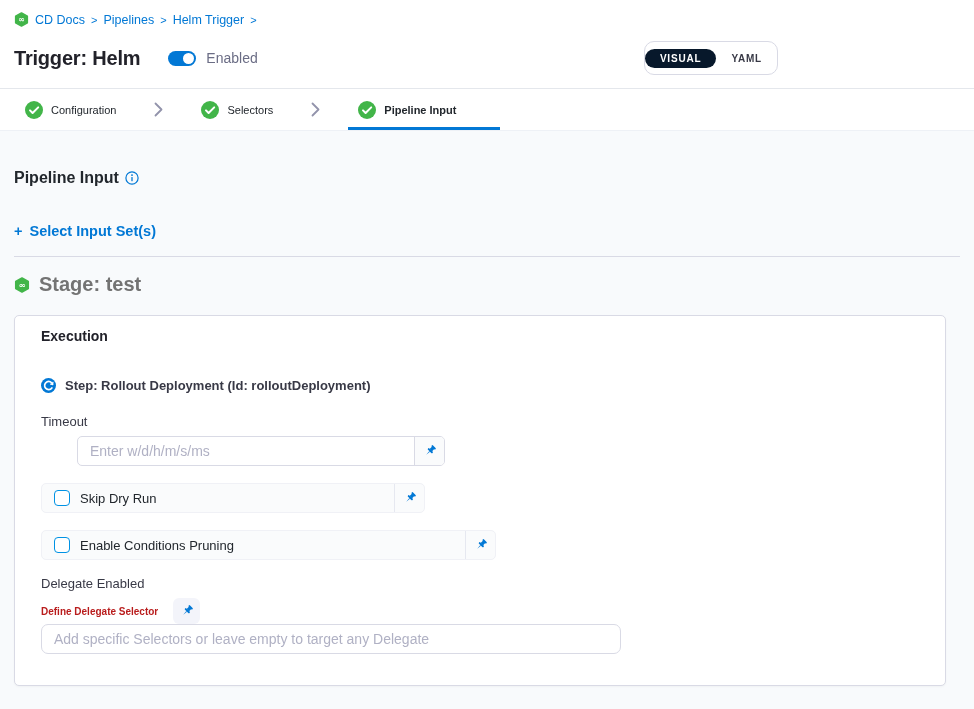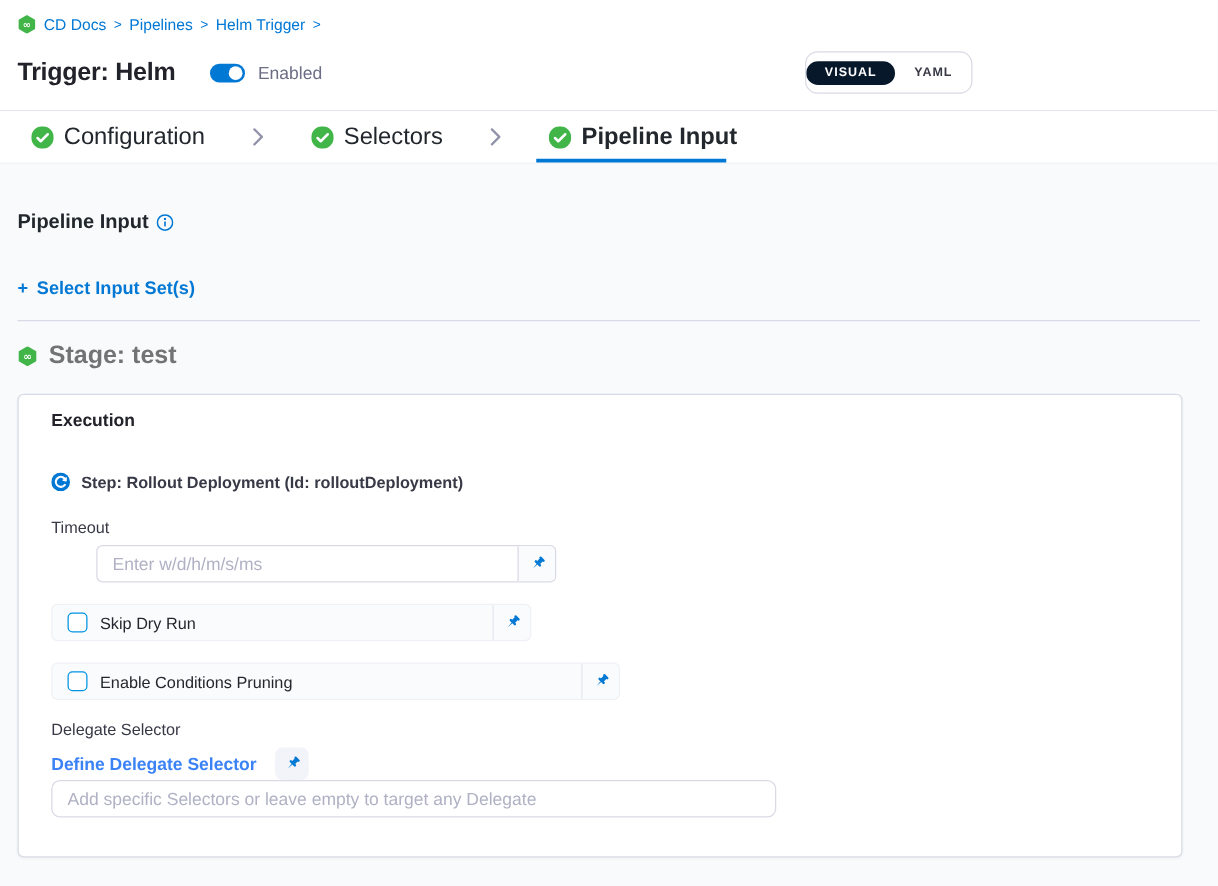--- a/index.html
+++ b/index.html
@@ -18,21 +18,21 @@
   .switch { width:28px; height:15px; border-radius:8px; background:#0278d5; position:relative; margin-left:28px; cursor:pointer; flex:none; }
   .switch .knob { position:absolute; top:2px; right:2px; width:11px; height:11px; border-radius:50%; background:#fff; }
   .switch-label { margin-left:10px; font-size:14px; color:#6b6d85; }
   .mode-toggle { margin-left:auto; margin-right:182px; display:flex; align-items:center; border:1px solid #d9dae5; border-radius:10px; background:#fff; height:34px; overflow:hidden; }
   .mode-seg { font-size:10px; font-weight:700; letter-spacing:0.8px; padding:0 15px; height:19px; display:flex; align-items:center; cursor:pointer; }
   .mode-seg.selected { background:#07182b; color:#fff; border-radius:10px; }
   .mode-seg.unselected { color:#383946; }
 
   .tabs { background:#fff; height:42px; display:flex; align-items:center; padding-left:25px; border-bottom:1px solid #eef1f6; }
   .tab { display:flex; align-items:center; gap:8px; height:100%; position:relative; cursor:pointer; }
-  .tab .label { font-size:19px; color:#22272d; }
+  .tab .label { font-size:11px; color:#22272d; }
   .tab.selected .label { font-weight:700; }
   .tab.selected::after { content:""; position:absolute; left:-10px; width:152px; bottom:0; height:3px; background:#0278d5; }
   .tab-sep { margin:0 38px; display:flex; align-items:center; }
 
   .content { padding:0 14px; }
   .section-heading { margin-top:38px; display:flex; align-items:center; gap:6px; }
   .section-heading h2 { font-size:16px; font-weight:700; color:#22272d; }
   .input-set-link { margin-top:36px; display:flex; align-items:center; gap:7px; color:#0278d5; font-size:14.5px; font-weight:700; cursor:pointer; width:fit-content; }
   .divider { border:none; border-top:1px solid #d9dae5; margin-top:17px; }
   .stage-row { margin-top:16px; display:flex; align-items:center; gap:9px; }
@@ -50,21 +50,21 @@
   .pin-cell { width:30px; border-left:1px solid #d9dae5; background:#fafbfc; display:flex; align-items:center; justify-content:center; color:#0278d5; cursor:pointer; flex:none; }
 
   .check-row { margin-top:17px; height:30px; display:flex; align-items:center; background:#fafbfc; border:1px solid #f0f1f6; border-radius:5px; }
   .check-row.w1 { width:384px; }
   .check-row.w2 { width:455px; }
   .checkbox { width:16px; height:16px; border:1.6px solid #0092e4; border-radius:4px; background:#fff; margin-left:12px; flex:none; cursor:pointer; }
   .check-row .check-label { margin-left:10px; font-size:13px; color:#22272d; flex:1; }
   .check-row .pin-cell { height:100%; background:transparent; border-left:1px solid #e6e8f0; }
 
   .define-row { margin-top:7px; display:flex; align-items:center; }
-  .define-label { font-size:14px; font-weight:700; color:#3b82f6; }
+  .define-label { font-size:10px; font-weight:700; color:#b91c1c; }
   .pin-button { margin-left:15px; width:27px; height:26px; border-radius:6px; background:#f3f4fa; display:flex; align-items:center; justify-content:center; color:#0278d5; cursor:pointer; }
   .delegate-input { margin-top:0; width:580px; height:30px; border:1px solid #d9dae5; border-radius:7px; padding:0 12px; font-size:14px; font-family:Liberation Sans, sans-serif; color:#22272d; outline:none; display:block; }
   svg { display:block; }
 </style>
 </head>
 <body>
 
 <header class="topbar">
   <div class="breadcrumb">
     <span class="cd-icon">
@@ -214,21 +214,21 @@
             <g transform="rotate(45 8 8)" fill="currentColor">
               <rect x="5" y="1" width="6" height="2.2" rx="1"></rect>
               <rect x="6.1" y="2.6" width="3.8" height="4.2"></rect>
               <rect x="4.3" y="6.4" width="7.4" height="2.2" rx="1.1"></rect>
               <path d="M7.55 8.6 h0.9 L8 14 Z"></path>
             </g>
           </svg>
       </span>
     </div>
 
-    <div class="field-label" style="margin-top:16px;">Delegate Selector</div>
+    <div class="field-label" style="margin-top:16px;">Delegate Enabled</div>
 
     <div class="define-row">
       <span class="define-label">Define Delegate Selector</span>
       <span class="pin-button">
         <svg width="14" height="14" viewBox="0 0 16 16">
             <g transform="rotate(45 8 8)" fill="currentColor">
               <rect x="5" y="1" width="6" height="2.2" rx="1"></rect>
               <rect x="6.1" y="2.6" width="3.8" height="4.2"></rect>
               <rect x="4.3" y="6.4" width="7.4" height="2.2" rx="1.1"></rect>
               <path d="M7.55 8.6 h0.9 L8 14 Z"></path>

